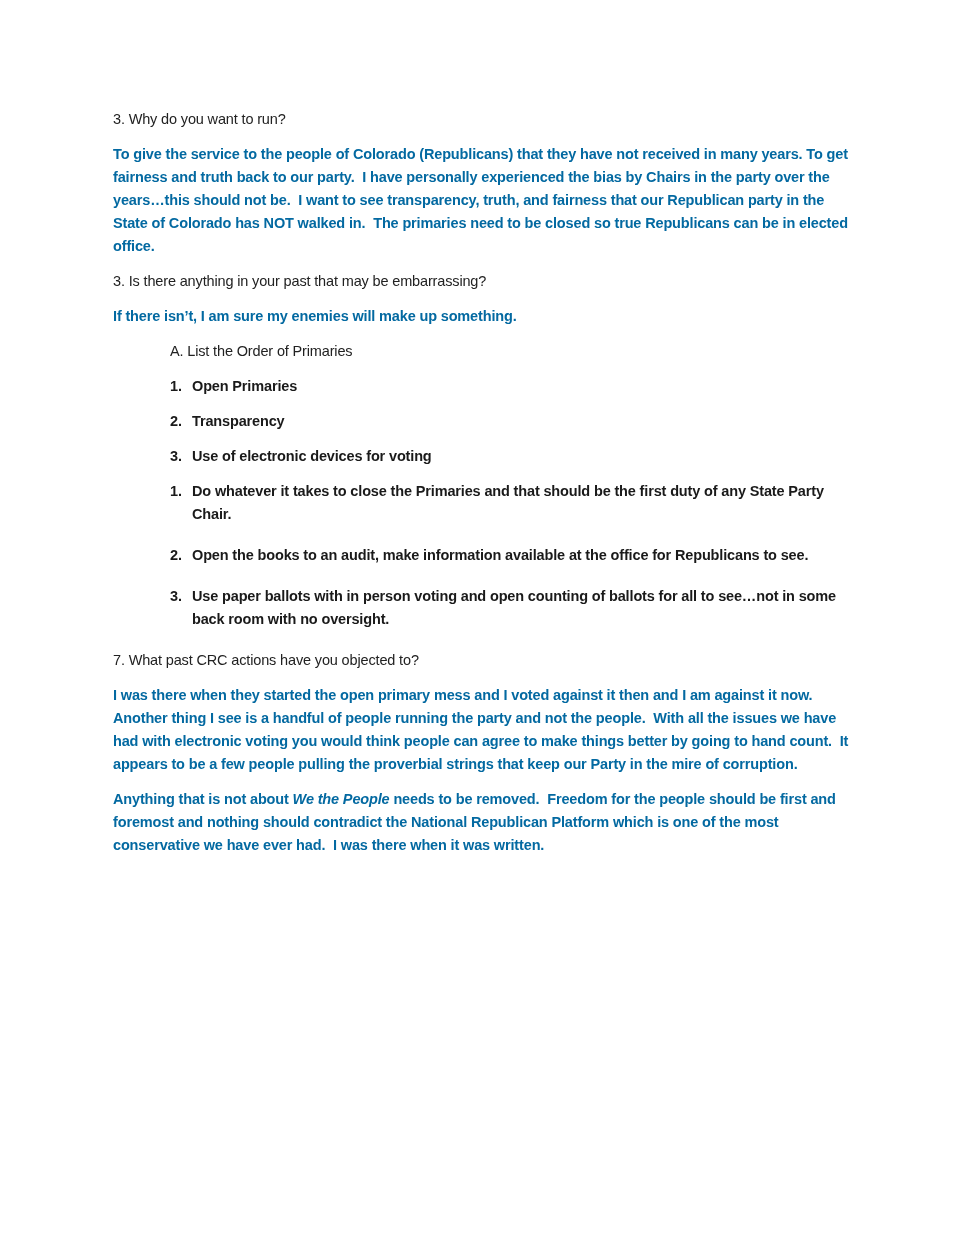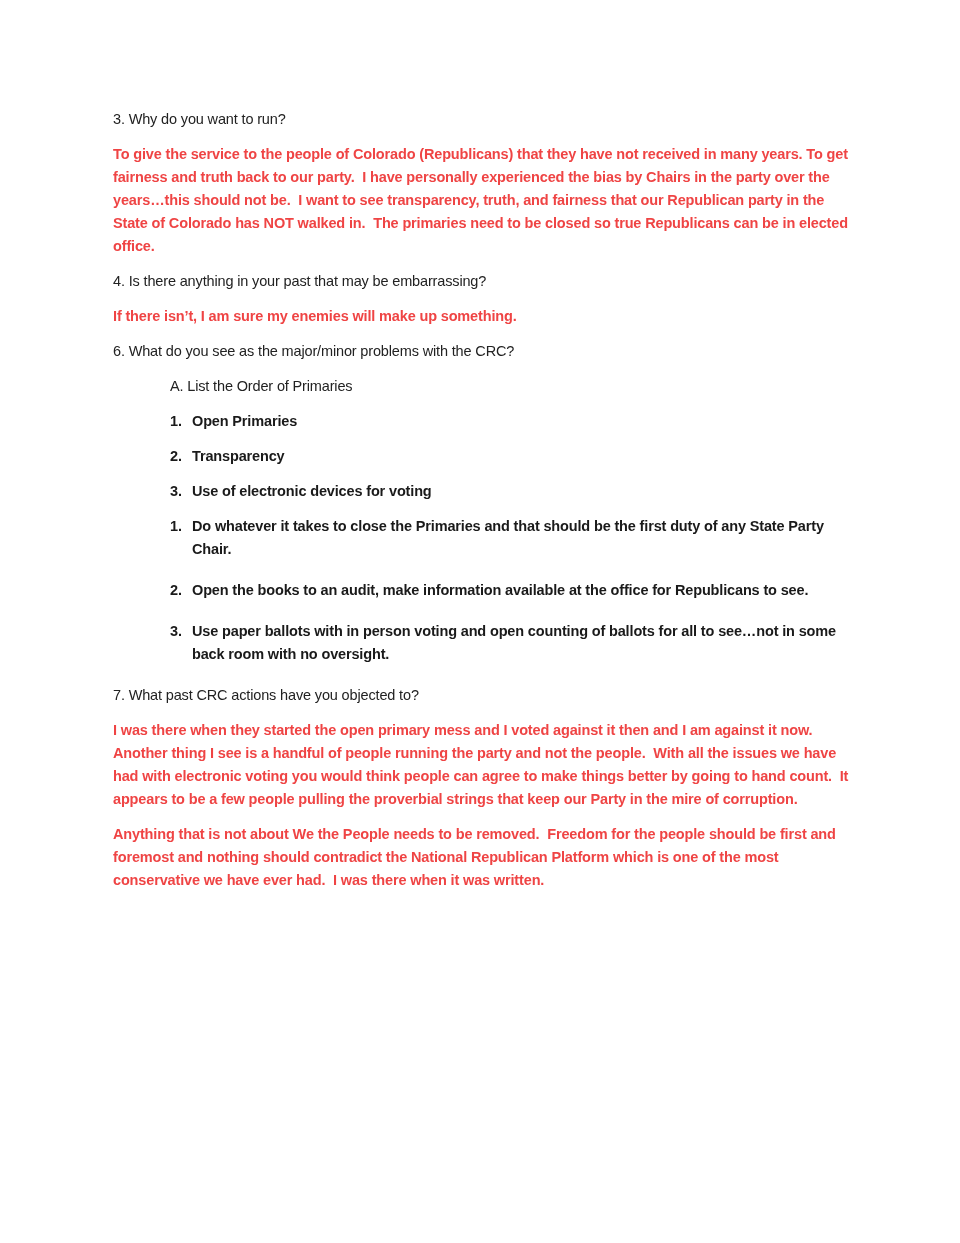--- a/index.html
+++ b/index.html
@@ -30,21 +30,21 @@
     line-height: 23px;
     letter-spacing: -0.15px;
     white-space: pre-wrap;
   }
   .q {
     font-weight: normal;
     color: #222222;
   }
   .a {
     font-weight: bold;
-    color: #ef4444;
+    color: #0369a1;
   }
   .indent {
     padding-left: 57px;
   }
   .li {
     display: flex;
     font-weight: bold;
     font-size: 14.5px;
     line-height: 23px;
     letter-spacing: -0.15px;
@@ -56,36 +56,35 @@
     width: 22px;
   }
   .li .li-text {
     flex: 1 1 auto;
     white-space: pre-wrap;
   }
   .li.fix-item {
     margin-bottom: 18px;
   }
   .u { }
-  .it { }
+  .it { font-style: italic; }
 </style>
 </head>
 <body>
 
 <div class="page">
   <div class="content">
 
     <p class="q">3. Why do you want to run?</p>
     <p class="a">To give the service to the people of Colorado (Republicans) that they have not received in many years. To get fairness and truth back to our party.  I have personally experienced the bias by Chairs in the party over the years…this should not be.  I want to see transparency, truth, and fairness that our Republican party in the State of Colorado has NOT walked in.  The primaries need to be closed so true Republicans can be in elected office.</p>
 
 
-    <p class="q">4. Is there anything in your past that may be embarrassing?</p>
+    <p class="q">3. Is there anything in your past that may be embarrassing?</p>
     <p class="a">If there isn’t, I am sure my enemies will make up something.</p>
 
-    <p class="q">6. What do you see as the major/minor problems with the CRC?</p>
 
     <div class="indent">
       <p class="q">A. List the Order of Primaries</p>
 
       <div class="li">
           <span class="num">1.</span>
           <span class="li-text">Open Primaries</span>
         </div>
       <div class="li">
           <span class="num">2.</span>

